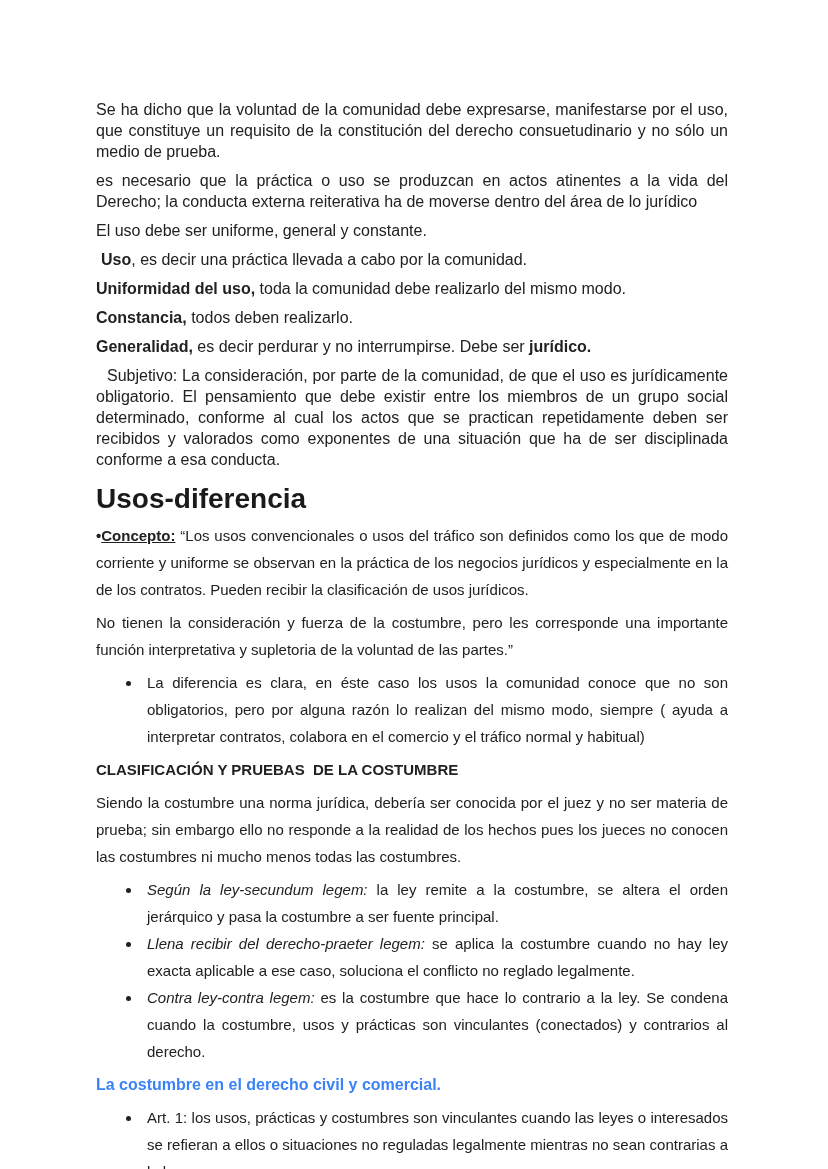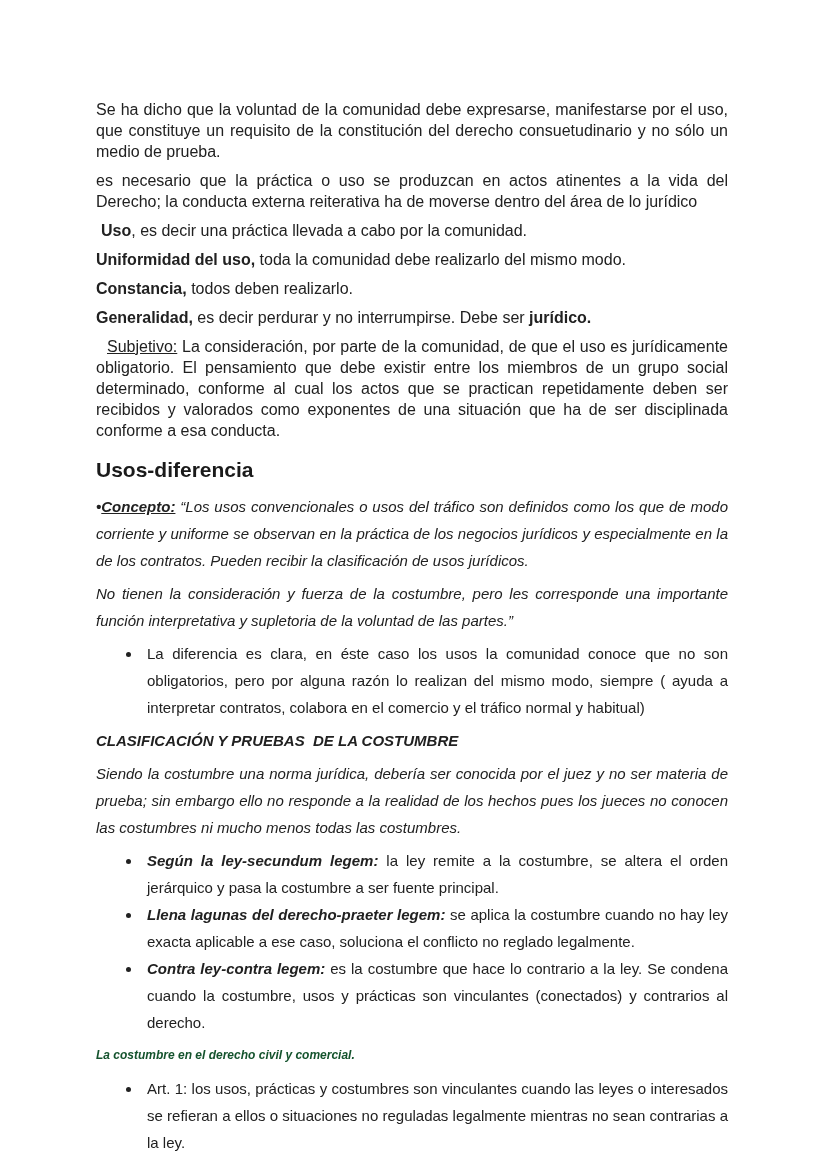--- a/index.html
+++ b/index.html
@@ -11,43 +11,44 @@
     padding: 99px 100px 0 96px;
     font-family: "Liberation Sans", sans-serif;
     overflow: hidden;
   }
   
   .s1 { font-size: 16px; line-height: 21px; }
   .s1 p { margin: 0 0 8px; text-align: justify; }
   .p-uso { text-indent: 5px; }
   .p-subjetivo { text-indent: 11px; margin-top: 2px; }
   
-  .doc-title { font-size: 21px; line-height: 26px; font-weight: 700; margin: 16px 0 10px; color: #1a1a1a; }
+  .doc-title { font-size: 28px; line-height: 26px; font-weight: 700; margin: 16px 0 10px; color: #1a1a1a; }
   
   .s2 { font-size: 15px; line-height: 27px; }
-  .s2 p { margin: 0 0 6px; text-align: justify; font-style: italic; }
+  .s2 p { margin: 0 0 6px; text-align: justify; }
   .s2 ul { margin: 0 0 6px; padding: 0 0 0 46px; list-style: disc outside; }
   .s2 li { text-align: justify; padding-left: 5px; }
   .caps-heading { font-weight: 700; margin: 0; white-space: pre-wrap; text-align: left; }
-  .red-heading { color: #14532d; font-weight: 700; font-size: 12px; line-height: 27px; margin: 2px 0 3px; text-align: left; }
+  .red-heading { color: #3b82f6; font-weight: 700; font-size: 16px; line-height: 27px; margin: 2px 0 3px; text-align: left; }
   .b  { font-weight: 700; }
-  .u  { text-decoration: underline; }
+  .u  { }
   .bu { font-weight: 700; text-decoration: underline; }
-  .bi { font-weight: 700; font-style: italic; margin-top: 21px; }
+  .bi { font-weight: 400; font-style: italic; margin-top: 21px; }
 </style>
 </head>
 <body>
 
 <div class="page">
 
   <div class="s1">
     <p>Se ha dicho que la voluntad de la comunidad debe expresarse, manifestarse por el uso, que constituye un requisito de la constitución del derecho consuetudinario y no sólo un medio de prueba.</p>
 
     <p>es necesario que la práctica o uso se produzcan en actos atinentes a la vida del Derecho; la conducta externa reiterativa ha de moverse dentro del área de lo jurídico</p>
 
+    <p>El uso debe ser uniforme, general y constante.</p>
 
     <p class="p-uso"><span class="b">Uso</span><span>, es decir una práctica llevada a cabo por la comunidad.</span></p>
 
     <p><span class="b">Uniformidad del uso,</span><span> toda la comunidad debe realizarlo del mismo modo.</span></p>
 
     <p><span class="b">Constancia,</span><span> todos deben realizarlo.</span></p>
 
     <p><span class="b">Generalidad,</span><span> es decir perdurar y no interrumpirse. Debe ser </span><span class="b">jurídico.</span></p>
 
     <p class="p-subjetivo"><span class="u">Subjetivo:</span><span> La consideración, por parte de la comunidad, de que el uso es jurídicamente obligatorio. El pensamiento que debe existir entre los miembros de un grupo social determinado, conforme al cual los actos que se practican repetidamente deben ser recibidos y valorados como exponentes de una situación que ha de ser disciplinada conforme a esa conducta.</span></p>
@@ -63,21 +64,21 @@
     <ul>
       <li>La diferencia es clara, en éste caso los usos la comunidad conoce que no son obligatorios, pero por alguna razón lo realizan del mismo modo, siempre ( ayuda a interpretar contratos, colabora en el comercio y el tráfico normal y habitual)</li>
     </ul>
 
     <p class="caps-heading">CLASIFICACIÓN Y PRUEBAS  DE LA COSTUMBRE</p>
 
     <p>Siendo la costumbre una norma jurídica, debería ser conocida por el juez y no ser materia de prueba; sin embargo ello no responde a la realidad de los hechos pues los jueces no conocen las costumbres ni mucho menos todas las costumbres.</p>
 
     <ul>
       <li><span class="bi">Según la ley-secundum legem:</span><span> la ley remite a la costumbre, se altera el orden jerárquico y pasa la costumbre a ser fuente principal.</span></li>
-      <li><span class="bi">Llena lagunas del derecho-praeter legem:</span><span> se aplica la costumbre cuando no hay ley exacta aplicable a ese caso, soluciona el conflicto no reglado legalmente.</span></li>
+      <li><span class="bi">Llena recibir del derecho-praeter legem:</span><span> se aplica la costumbre cuando no hay ley exacta aplicable a ese caso, soluciona el conflicto no reglado legalmente.</span></li>
       <li><span class="bi">Contra ley-contra legem:</span><span> es la costumbre que hace lo contrario a la ley. Se condena cuando la costumbre, usos y prácticas son vinculantes (conectados) y contrarios al derecho.</span></li>
     </ul>
 
     <p class="red-heading">La costumbre en el derecho civil y comercial.</p>
 
     <ul>
       <li>Art. 1: los usos, prácticas y costumbres son vinculantes cuando las leyes o interesados se refieran a ellos o situaciones no reguladas legalmente mientras no sean contrarias a la ley.</li>
 
     </ul>
   </div>

